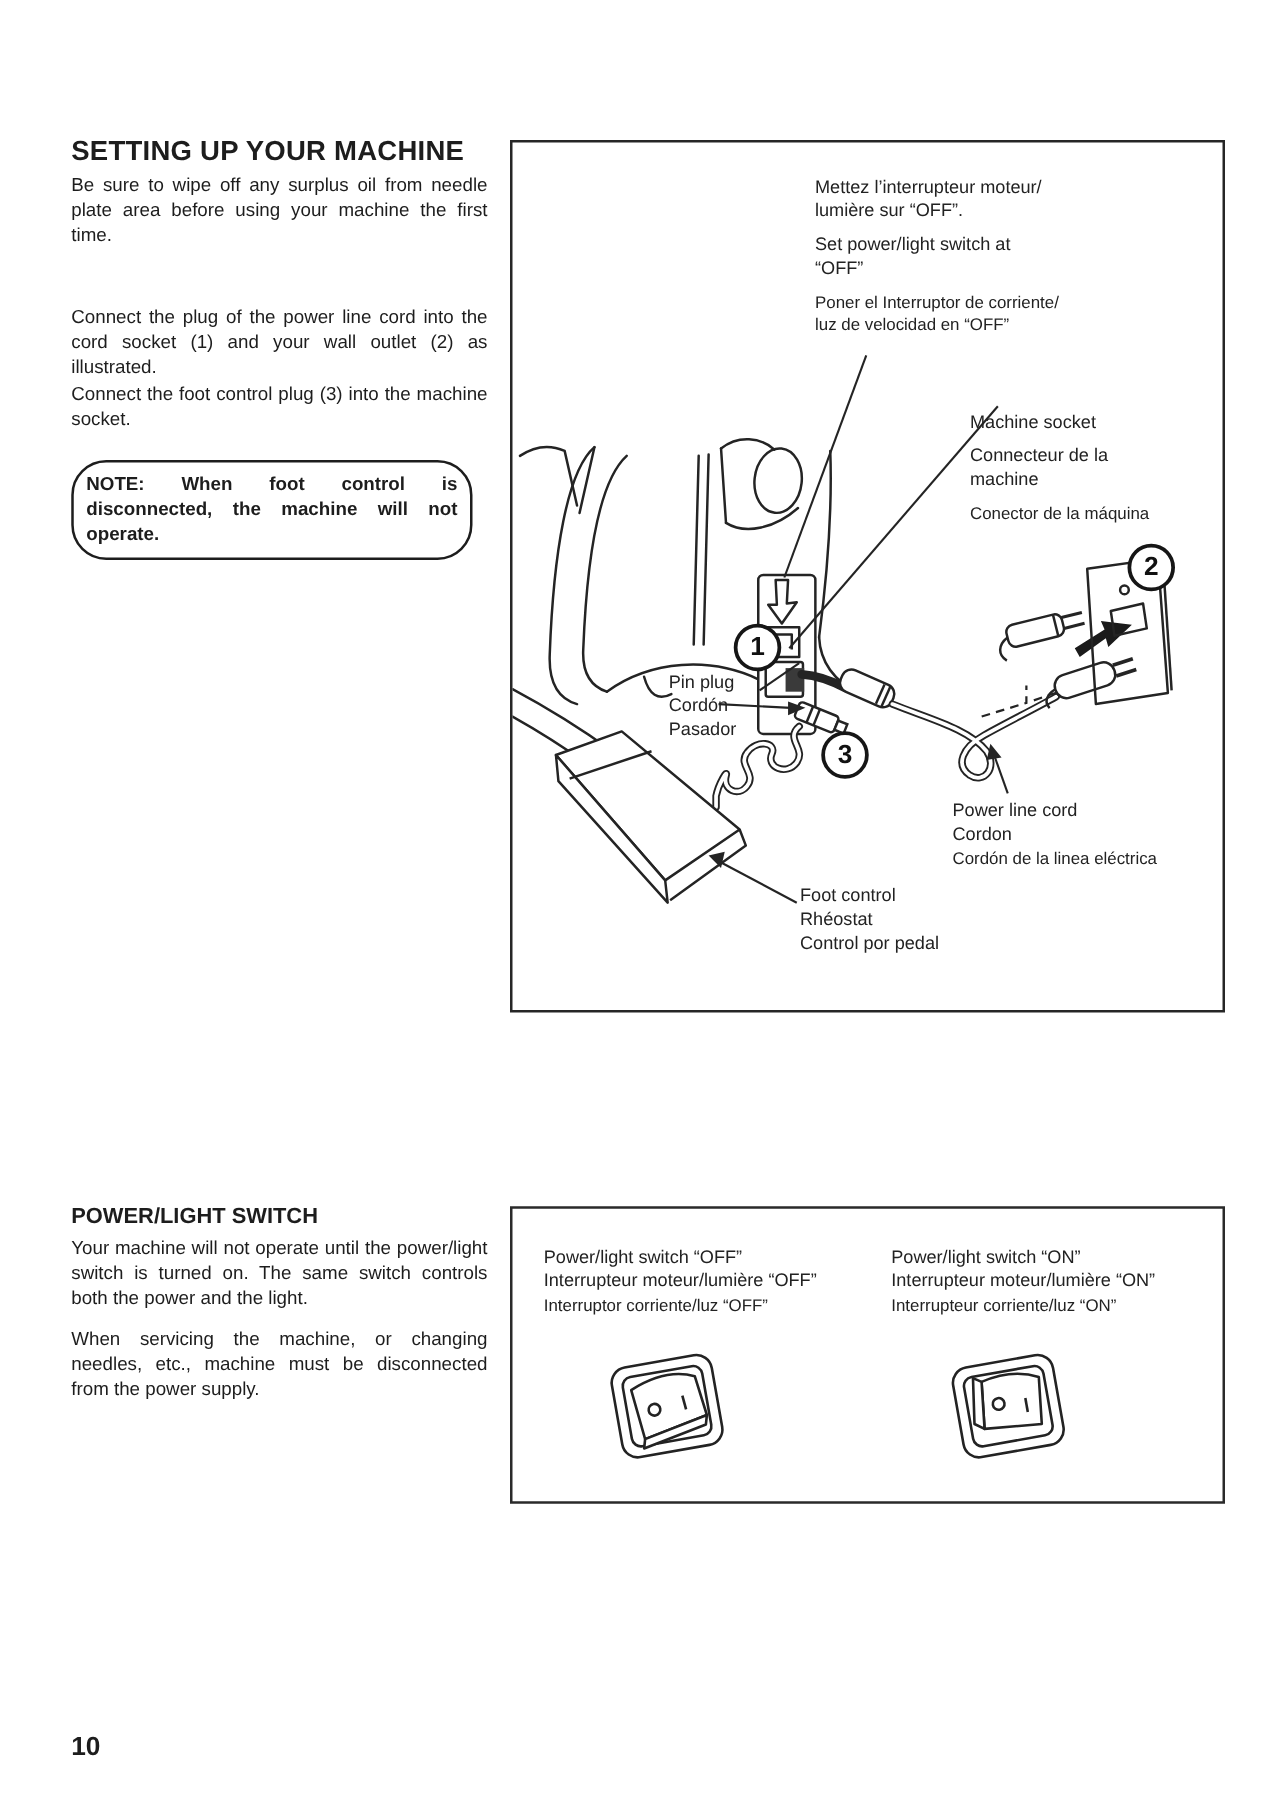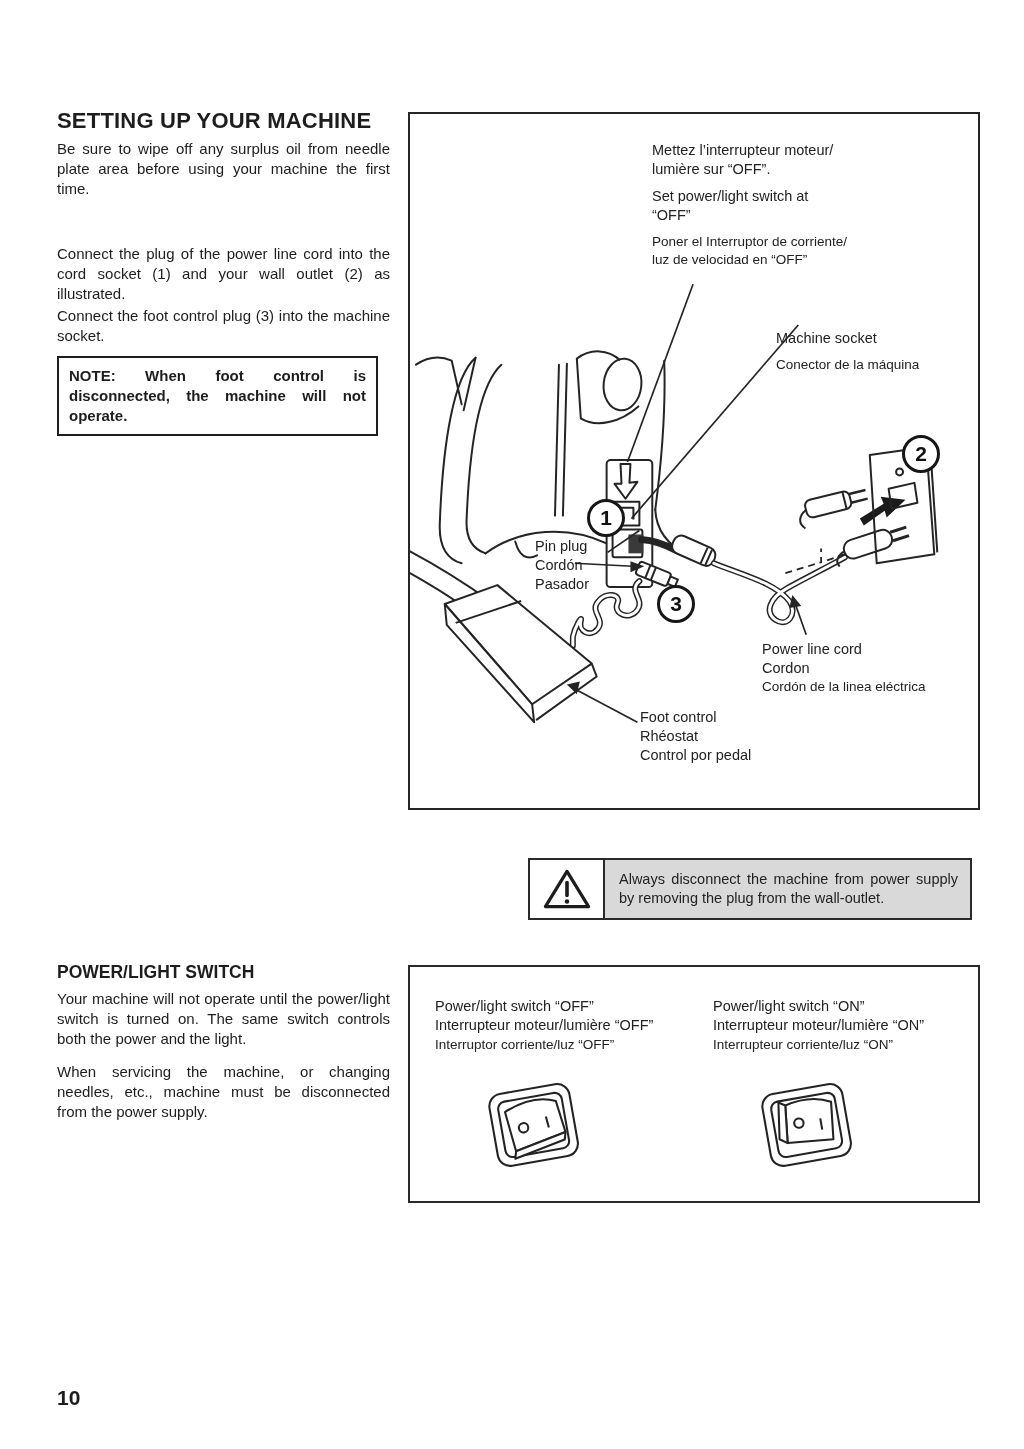--- a/index.html
+++ b/index.html
@@ -49,21 +49,21 @@
 <body>
 
 <div class="page">
 
   <h1 class="abs title" style="left:57px;top:108px;width:340px;">SETTING UP YOUR MACHINE</h1>
   <p class="abs body" style="left:57px;top:139px;width:333px;">Be sure to wipe off any surplus oil from needle plate area before using your machine the first time.</p>
 
   <p class="abs body" style="left:57px;top:244px;width:333px;">Connect the plug of the power line cord into the cord socket (1) and your wall outlet (2) as illustrated.</p>
   <p class="abs body" style="left:57px;top:306px;width:333px;">Connect the foot control plug (3) into the machine socket.</p>
 
-  <div class="abs notebox" style="left:57px;top:356px;">
+  <div class="abs notebox" style="left:57px;top:368px;border-radius:28px;">
     <span>NOTE: When foot control is disconnected, the machine will not operate.</span>
   </div>
 
   <div class="abs diagram-box">
     <svg class="art" viewBox="0 0 572 698" aria-hidden="true">
 
       <g fill="none" stroke="#242424" stroke-width="2" stroke-linecap="round" stroke-linejoin="round">
         <path d="M 6 252 Q 24 240 42 248 L 52 292"></path>
         <path d="M 66 245 L 54 298"></path>
         <path d="M 66 245 C 44 264 33 330 30 412 C 29 436 38 448 52 452"></path>
@@ -176,20 +176,24 @@
       <div class="grp es">
         <div>Poner el Interruptor de corriente/</div>
         <div>luz de velocidad en “OFF”</div>
       </div>
     </div>
 
     <div class="dlabel" style="left:330px;top:215px;width:200px;margin-left:36px;">
       <div class="grp">
           <div>Machine socket</div>
         </div>
+      <div class="grp">
+        <div>Connecteur de la</div>
+        <div>machine</div>
+      </div>
       <div class="grp es">
           <div>Conector de la máquina</div>
         </div>
     </div>
 
     <div class="dlabel" style="left:125px;top:423px;width:110px;">
       <div>Pin plug</div>
       <div>Cordón</div>
       <div>Pasador</div>
     </div>
@@ -204,30 +208,20 @@
       <div>Foot control</div>
       <div>Rhéostat</div>
       <div>Control por pedal</div>
     </div>
 
     <div class="callout" style="left:177px;top:385px;">1</div>
     <div class="callout" style="left:492px;top:321px;">2</div>
     <div class="callout" style="left:247px;top:471px;">3</div>
   </div>
 
-  <div class="abs warnbox">
-    <div class="warn-icon-cell">
-      <svg width="48" height="44" viewBox="0 0 60 54" aria-hidden="true">
-        <path d="M 30 5 L 57 49 L 3 49 Z" fill="none" stroke="#1c1c1c" stroke-width="4" stroke-linejoin="round"></path>
-        <line x1="30" y1="19" x2="30" y2="35" stroke="#1c1c1c" stroke-width="4.5" stroke-linecap="round"></line>
-        <circle cx="30" cy="42.5" r="2.8" fill="#1c1c1c"></circle>
-      </svg>
-    </div>
-    <div class="warn-text">Always disconnect the machine from power supply by removing the plug from the wall-outlet.</div>
-  </div>
 
   <h2 class="abs subtitle" style="left:57px;top:962px;width:340px;">POWER/LIGHT SWITCH</h2>
   <p class="abs body" style="left:57px;top:989px;width:333px;">Your machine will not operate until the power/light switch is turned on. The same switch controls both the power and the light.</p>
   <p class="abs body" style="left:57px;top:1062px;width:333px;">When servicing the machine, or changing needles, etc., machine must be disconnected from the power supply.</p>
 
   <div class="abs switch-box">
     <div class="swlabel" style="left:25px;top:30px;width:265px;">
       <div>Power/light switch “OFF”</div>
       <div>Interrupteur moteur/lumière “OFF”</div>
       <div class="es">Interruptor corriente/luz “OFF”</div>

